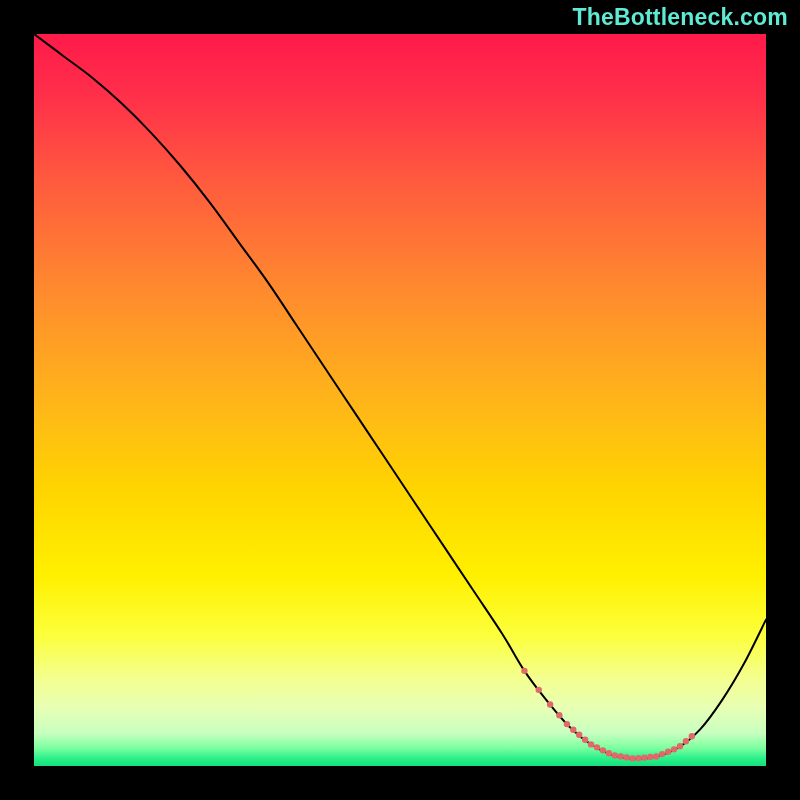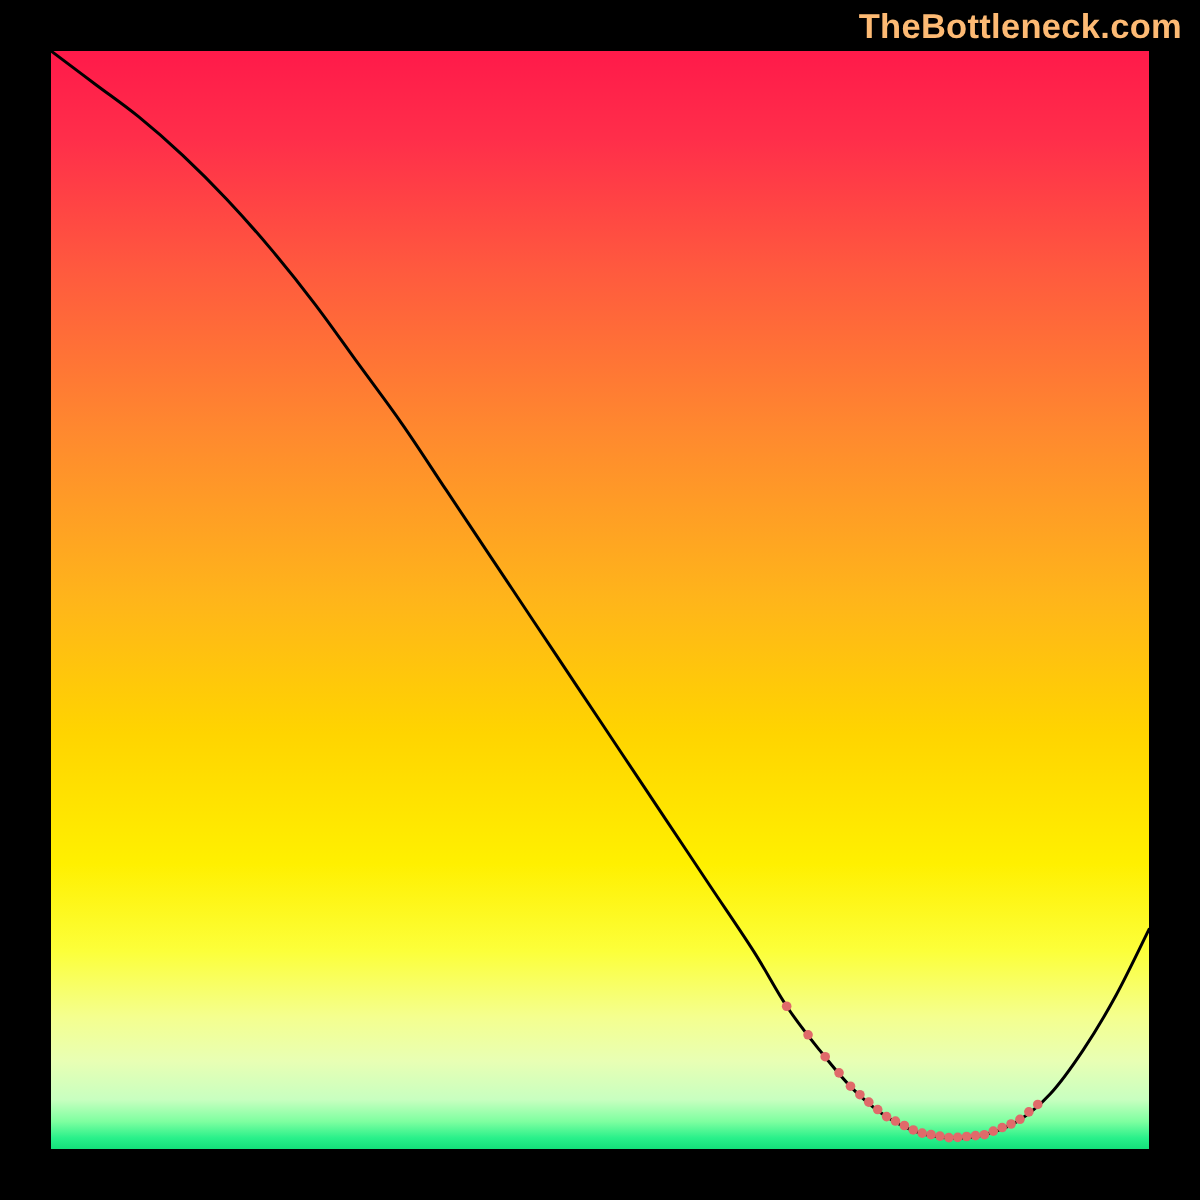--- a/index.html
+++ b/index.html
@@ -16,21 +16,21 @@
     width: 800px;
     height: 800px;
     background: #000000;
   }
   .watermark {
     position: absolute;
     top: 4px;
     right: 12px;
     font-size: 23px;
     font-weight: 600;
-    color: #fdba74;
+    color: #5eead4;
     letter-spacing: 0.2px;
   }
   .plot-area {
     position: absolute;
     left: 34px;
     top: 34px;
     width: 732px;
     height: 732px;
     overflow: hidden;
   }

